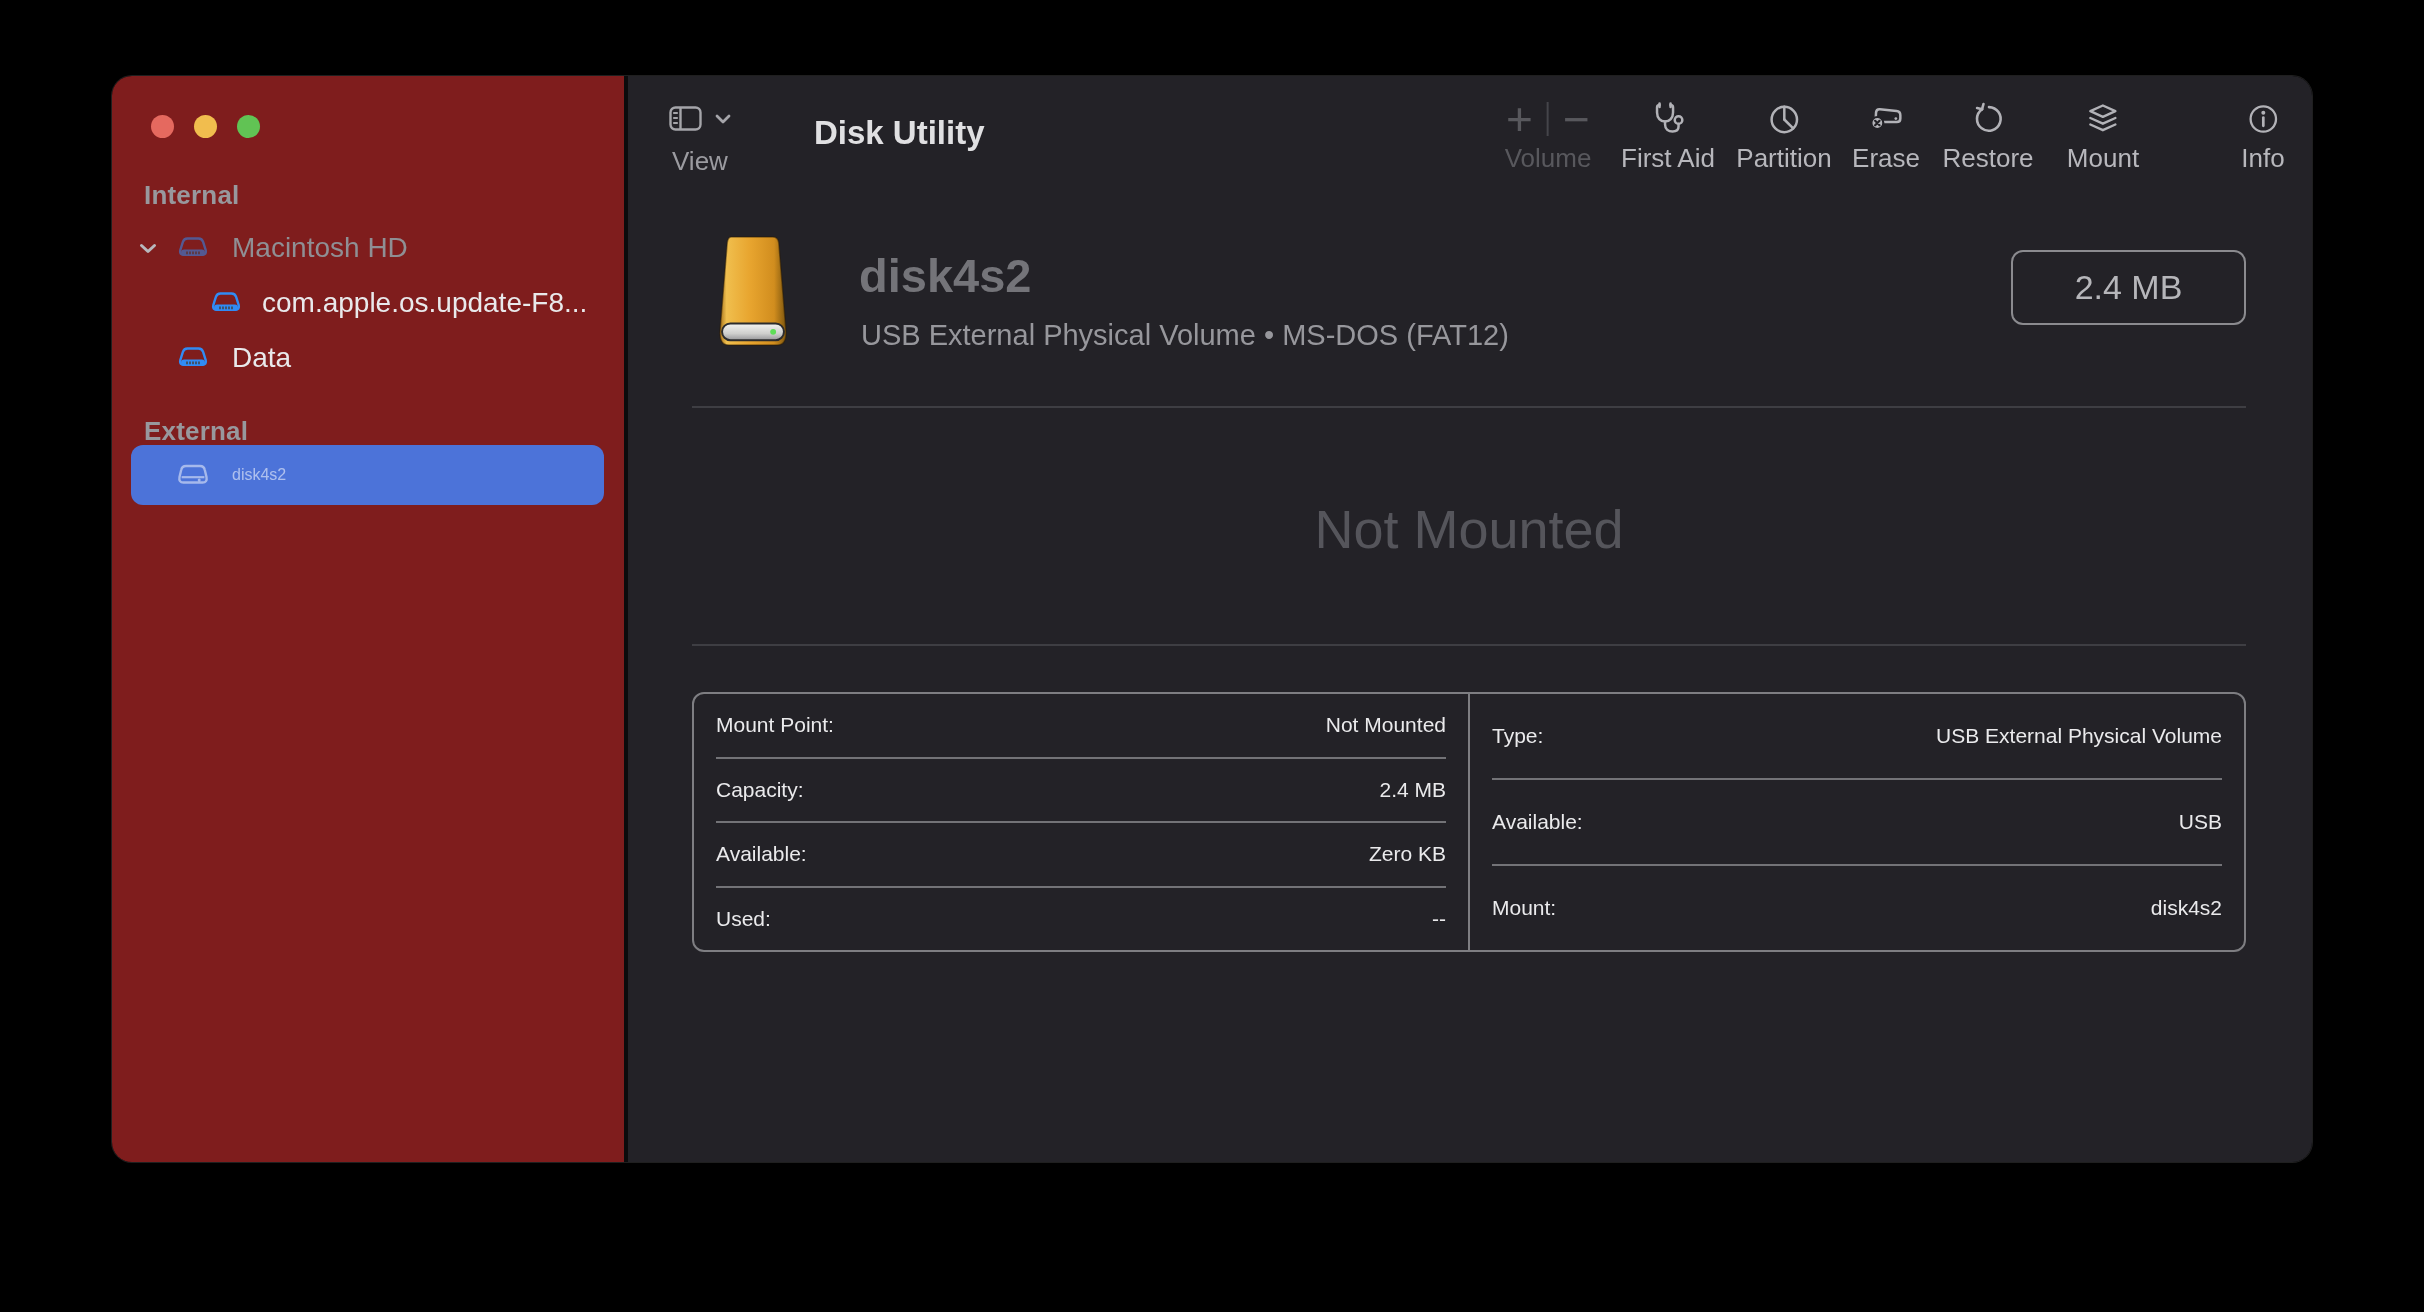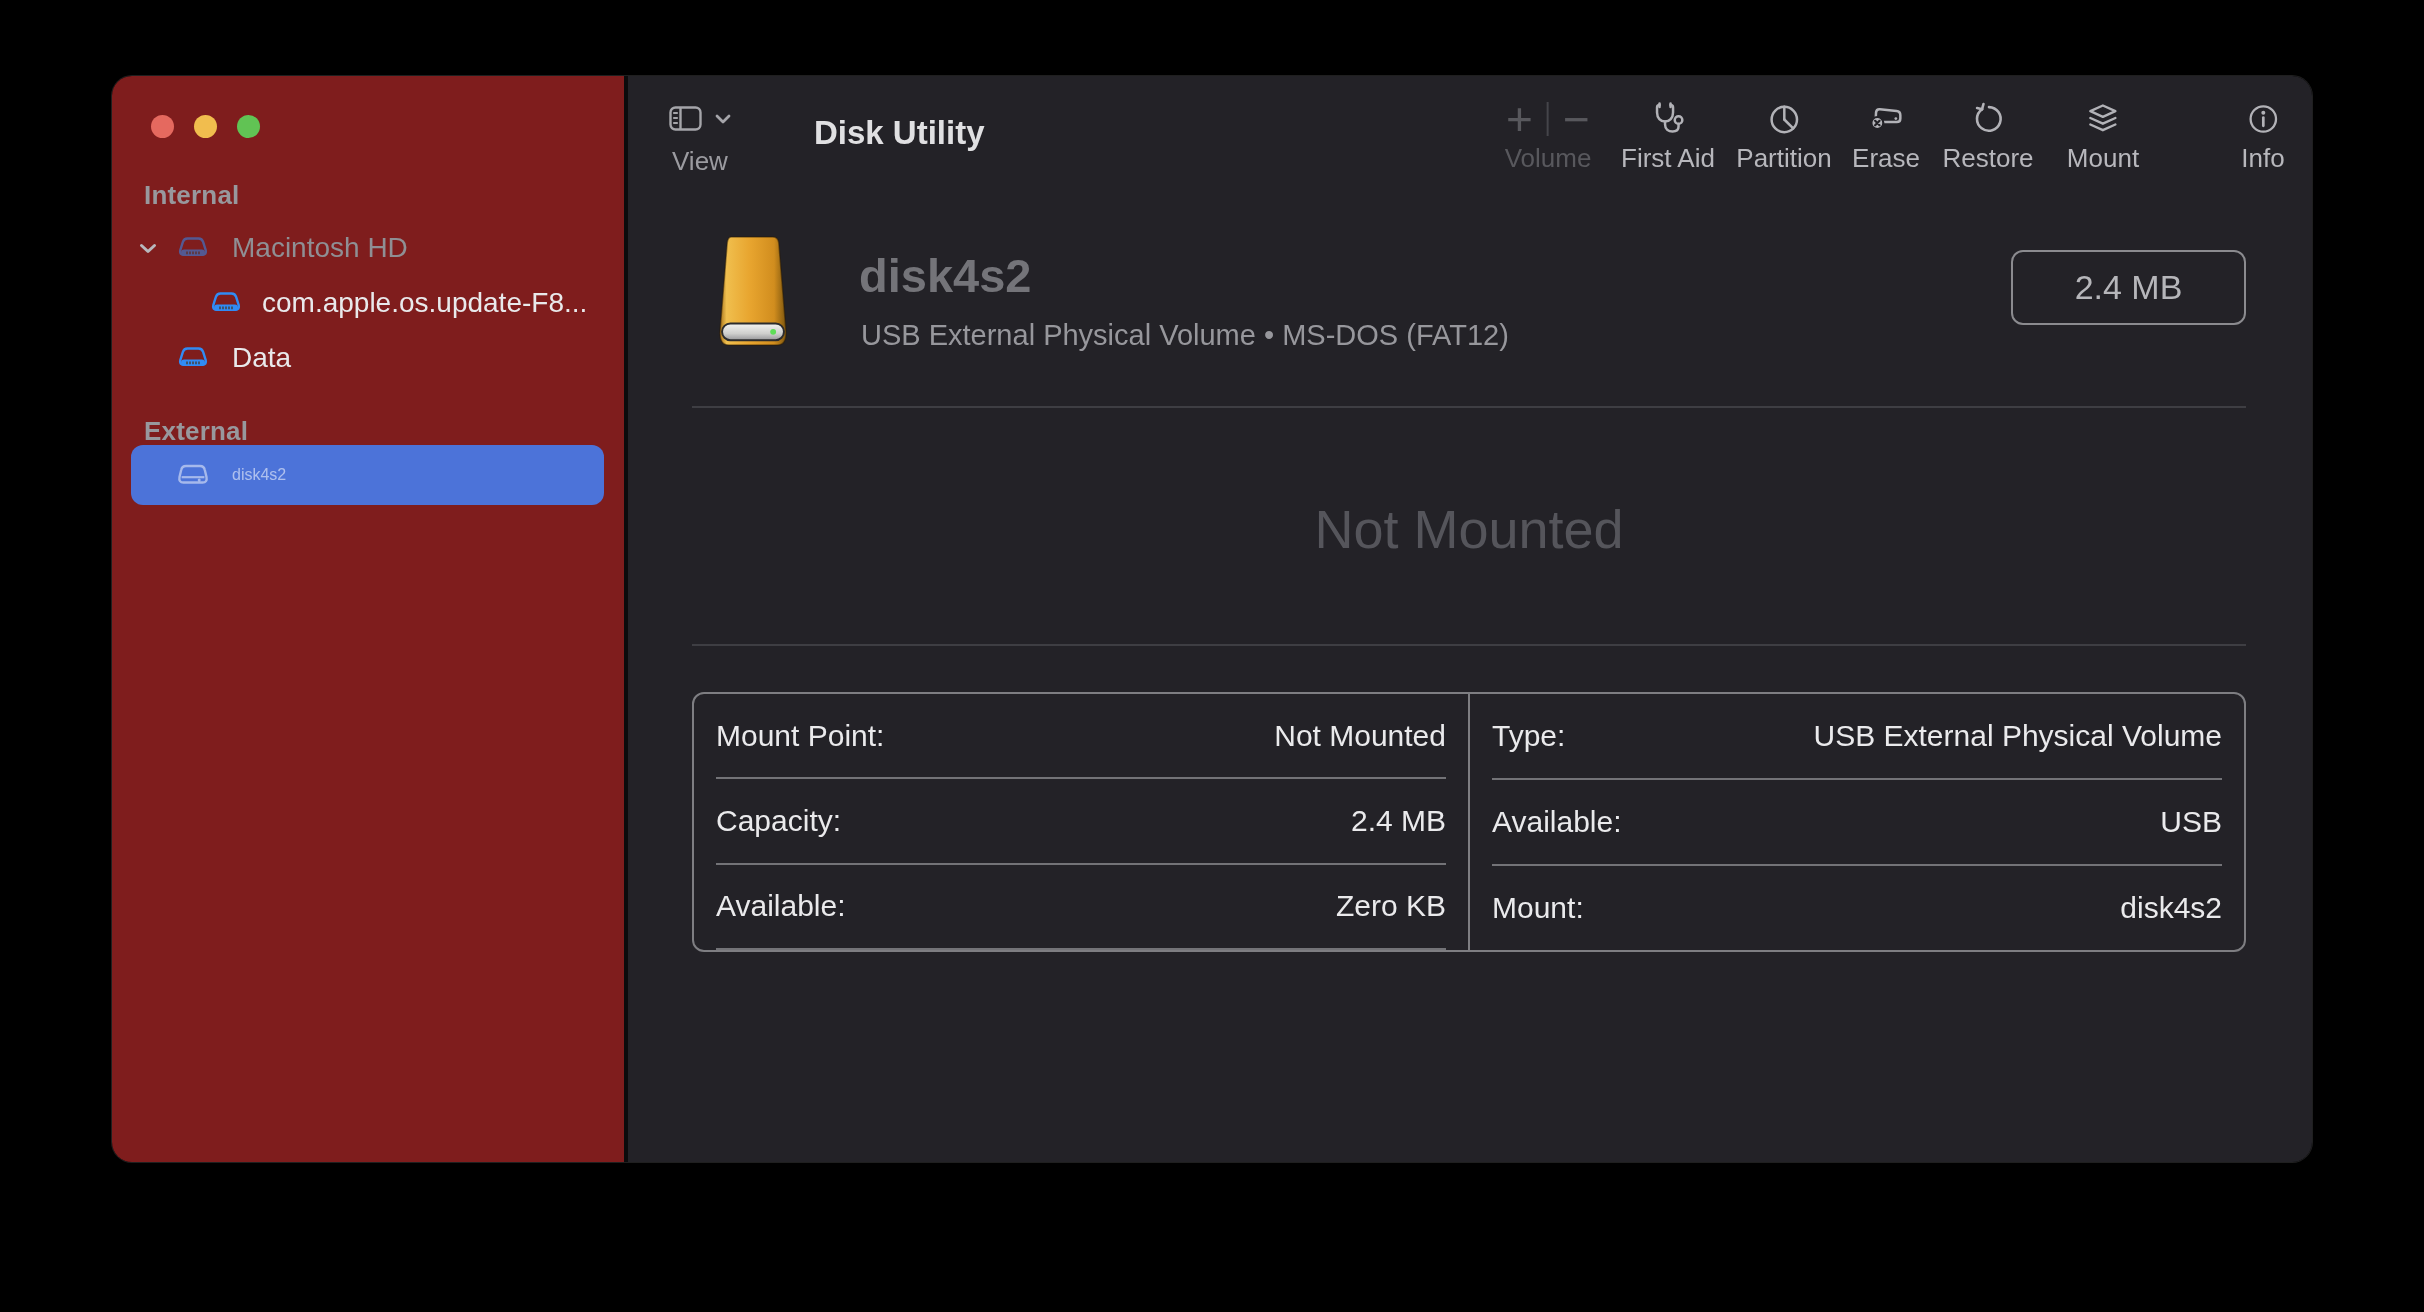--- a/index.html
+++ b/index.html
@@ -53,21 +53,21 @@
   .badge{position:absolute;right:66px;top:174px;width:231px;height:71px;border:2px solid #8b8b8f;border-radius:12px;
          display:flex;align-items:center;justify-content:center;font-size:34px;color:#b6b6ba;}
   .rule{position:absolute;left:64px;right:66px;border-top:2px solid #3e3e43;}
   .status-msg{position:absolute;left:64px;right:66px;top:422px;text-align:center;font-size:54px;color:#55555b;}
   
   .info-box{position:absolute;left:64px;right:66px;top:616px;height:256px;border:2px solid #7e7e82;border-radius:12px;display:flex;}
   .icol{flex:1;display:flex;flex-direction:column;padding:0 22px;}
   .icol.left{border-right:2px solid #7e7e82;}
   .irow{flex:1;display:flex;align-items:center;justify-content:space-between;border-bottom:2px solid #737377;}
   .irow.last{border-bottom:none;}
-  .irow .ilabel,.irow .ivalue{font-size:30px;color:#eaeaec;white-space:nowrap;}
+  .irow .ilabel,.irow .ivalue{font-size:21px;color:#eaeaec;white-space:nowrap;}
   svg{display:block;}
 </style>
 </head>
 <body>
 
 <div class="window">
 
   <div class="sidebar">
     <div class="traffic">
       <div class="dot" style="background:#e5695f"></div>
@@ -281,20 +281,24 @@
           <span class="ivalue">Not Mounted</span>
         </div>
         <div class="irow">
           <span class="ilabel">Capacity:</span>
           <span class="ivalue">2.4 MB</span>
         </div>
         <div class="irow">
           <span class="ilabel">Available:</span>
           <span class="ivalue">Zero KB</span>
         </div>
+        <div class="irow last">
+          <span class="ilabel">Used:</span>
+          <span class="ivalue">--</span>
+        </div>
       </div>
       <div class="icol">
         <div class="irow">
           <span class="ilabel">Type:</span>
           <span class="ivalue">USB External Physical Volume</span>
         </div>
         <div class="irow">
           <span class="ilabel">Available:</span>
           <span class="ivalue">USB</span>
         </div>

